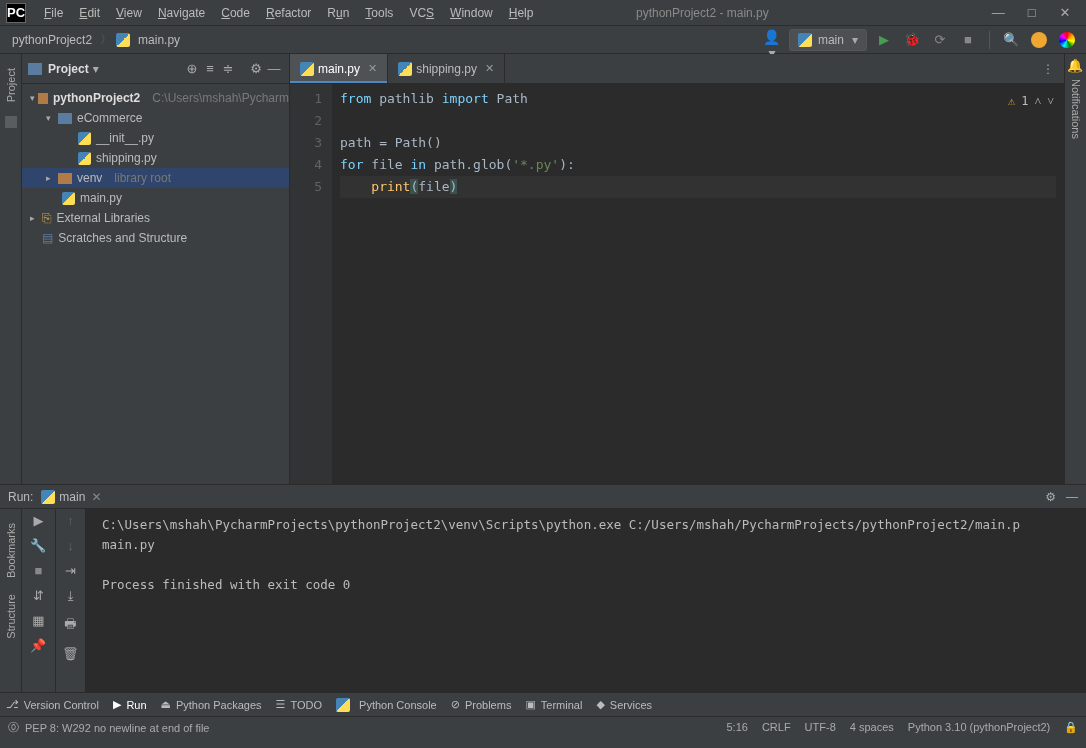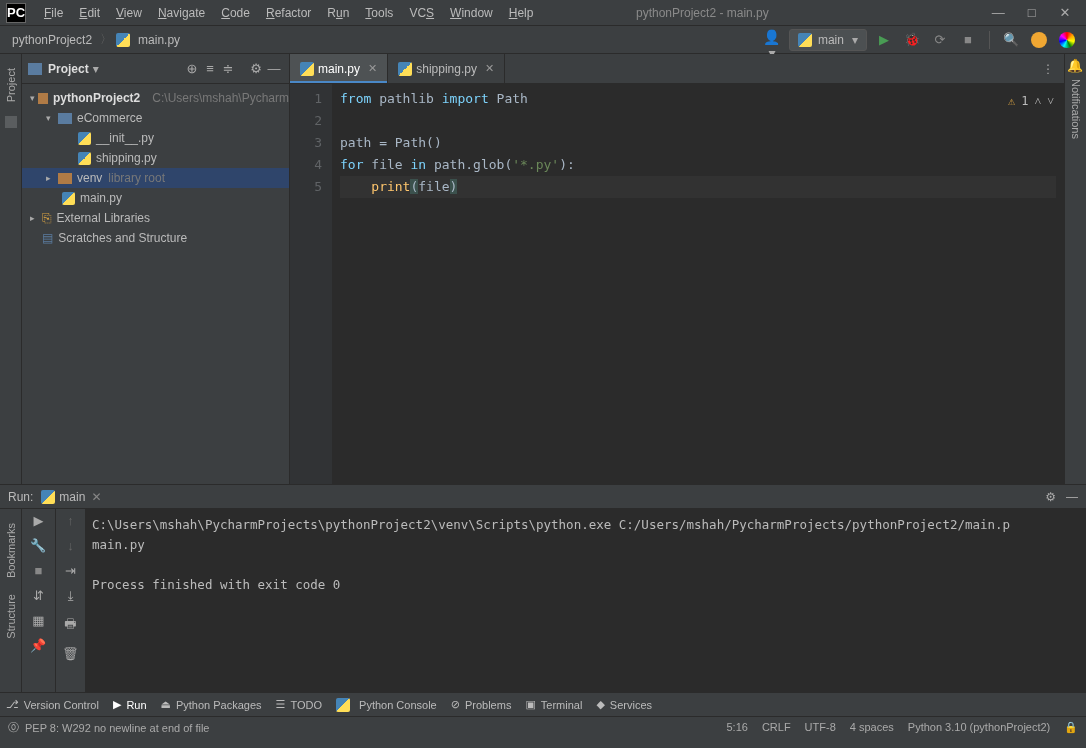--- a/index.html
+++ b/index.html
@@ -76,21 +76,21 @@
 .code-crumb{height:22px;background:#3c3f41;border-top:1px solid #2b2b2b;display:flex;align-items:center;padding-left:50px;color:#888;font-size:11px}
 
 .run-panel{height:208px;display:flex;flex-direction:column;border-top:1px solid #2b2b2b}
 .run-header{height:24px;background:#3c3f41;display:flex;align-items:center;padding:0 8px;border-bottom:1px solid #2b2b2b}
 .run-body{flex:1;display:flex;background:#2b2b2b}
 .run-left-stripe{width:22px;background:#3c3f41;border-right:1px solid #2b2b2b;display:flex;flex-direction:column;align-items:center;padding-top:6px}
 .run-left-stripe .vlabel{writing-mode:vertical-rl;transform:rotate(180deg);font-size:11px;color:#aaa;margin:8px 0}
 .run-toolbar{width:34px;background:#3c3f41;display:flex;flex-direction:column;align-items:center;padding-top:4px;gap:10px;border-right:1px solid #2b2b2b}
 .run-toolbar2{width:30px;background:#3c3f41;display:flex;flex-direction:column;align-items:center;padding-top:4px;gap:10px;border-right:1px solid #2b2b2b}
 .run-toolbar span,.run-toolbar2 span{color:#aaa;font-size:13px}
-.console{flex:1;padding:6px 6px;font-family:Consolas,monospace;font-size:12.5px;line-height:20px;color:#bbb;white-space:pre;overflow:hidden}
+.console{flex:1;padding:6px 16px;font-family:Consolas,monospace;font-size:12.5px;line-height:20px;color:#bbb;white-space:pre;overflow:hidden}
 
 .bottom-tools{height:24px;background:#3c3f41;border-top:1px solid #2b2b2b;display:flex;align-items:center;padding:0 6px;gap:14px;font-size:11px;color:#bbb}
 .bottom-tools .bt{display:flex;align-items:center;gap:5px}
 .bottom-tools .bt.active{color:#fff}
 
 .statusbar{height:22px;background:#3c3f41;border-top:1px solid #2b2b2b;display:flex;align-items:center;padding:0 8px;font-size:11px;color:#aaa}
 .statusbar .right{margin-left:auto;display:flex;gap:14px}
 .lock{color:#888}
 </style>
 </head>
@@ -182,21 +182,21 @@
         <span>__init__.py</span>
       </div>
       <div class="tree-item tree-indent3">
         <span class="pyfile"></span>
         <span>shipping.py</span>
       </div>
       <div class="tree-item tree-indent1 sel">
         <span class="arrow">▸</span>
           <span class="folder"></span>
         <span>venv</span>
-        <span class="dim" style="margin-left:6px">library root</span>
+        <span class="dim" style="margin-left:12px">library root</span>
       </div>
       <div class="tree-item tree-indent2">
         <span class="pyfile"></span>
         <span>main.py</span>
       </div>
       <div class="tree-item tree-indent0">
         <span class="arrow">▸</span>
           <span style="color:#d9a343;margin-right:5px">⎘</span>
         <span>External Libraries</span>
       </div>

